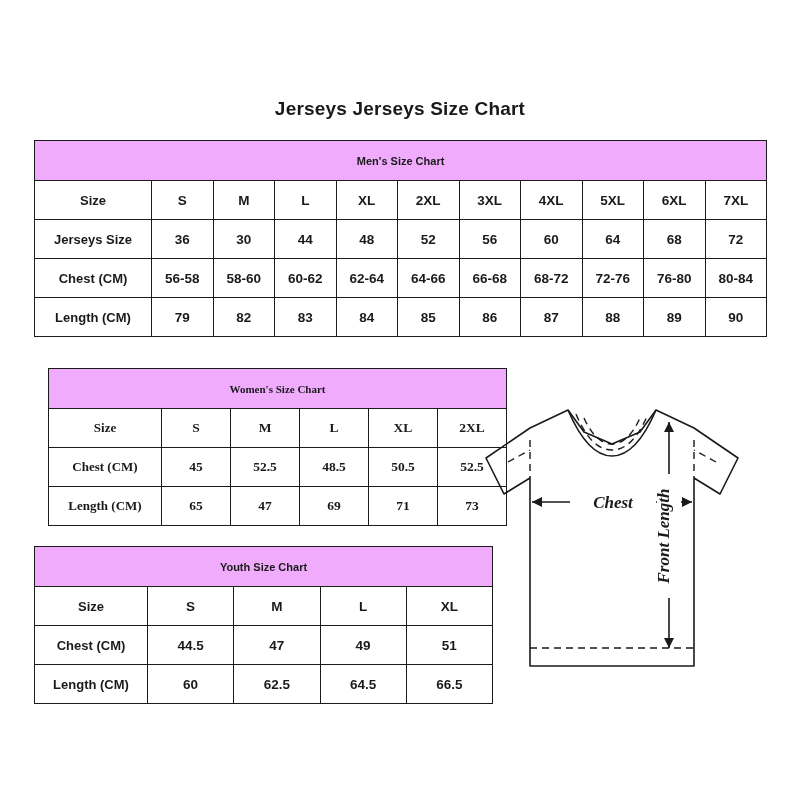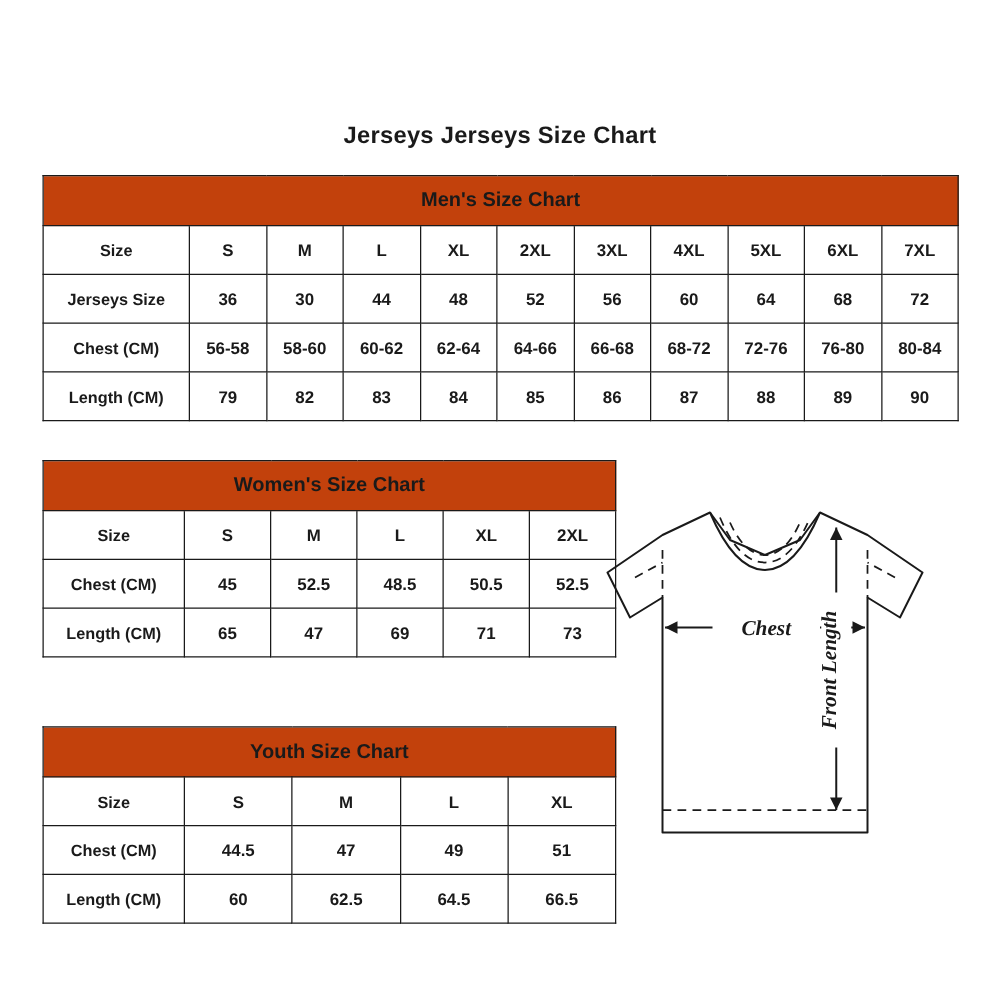--- a/index.html
+++ b/index.html
@@ -35,49 +35,49 @@
     text-align: center;
     vertical-align: middle;
     font-size: 13.5px;
     font-weight: bold;
     height: 39px;
     padding: 0 2px;
     background: #ffffff;
     box-sizing: border-box;
   }
   .size-table .caption-cell {
-    background: #c2410c;
-    font-size: 16px;
+    background: #f0abfc;
+    font-size: 11px;
     height: 40px;
   }
   .size-table .rowlabel {
     font-size: 13px;
   }
   
   #mens-table {
     top: 140px;
     left: 34px;
     width: 732px;
   }
   #mens-table col.label { width: 117px; }
   #mens-table col.data { width: 61.5px; }
   
   #womens-table {
     top: 368px;
-    left: 34px;
+    left: 48px;
     width: 458px;
+    font-family: Liberation Serif, serif;
   }
   #womens-table col.label { width: 113px; }
   #womens-table col.data { width: 69px; }
   
   #youth-table {
     top: 546px;
     left: 34px;
     width: 458px;
-    margin-top: 35px;
   }
   #youth-table col.label { width: 113px; }
   #youth-table col.data { width: 86.25px; }
 
   
   #jersey-diagram {
     position: absolute;
     left: 472px;
     top: 398px;
     width: 280px;

